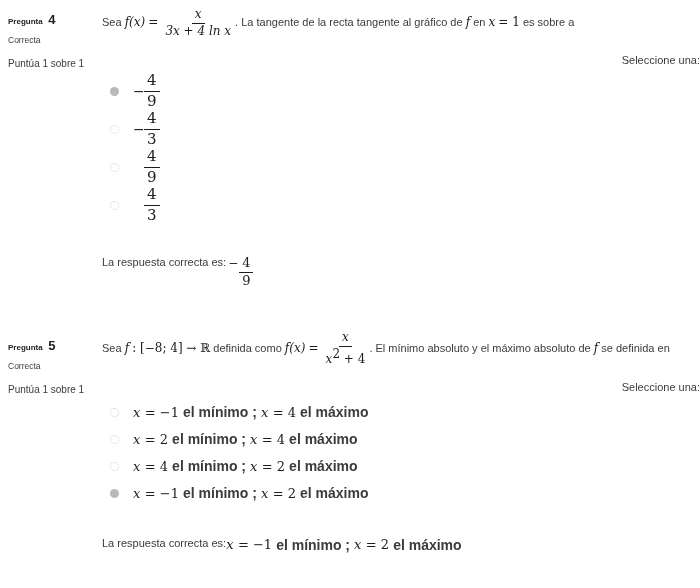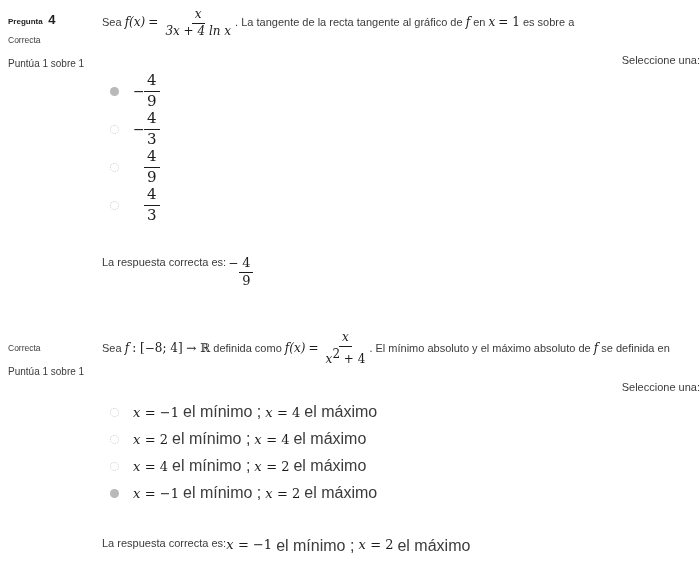--- a/index.html
+++ b/index.html
@@ -48,21 +48,21 @@
     width:9px; height:9px; border-radius:50%;
     border:1px dotted #cfcfcf; box-sizing:border-box;
     margin-left:8px; margin-right:14px; flex-shrink:0;
     background:#fff;
   }
   .radio.sel { background:#b9b9b9; border:1px dotted #b9b9b9; }
   .opt-sign { display:inline-block; width:10px; text-align:right; font-size:14px; }
   .frac-big { font-size:15px; }
   .frac-big .num, .frac-big .den { font-style:normal; }
   .opt-math { font-size:13px; }
-  .opt-txt { font-size:16px; margin:0 4px; }
+  .opt-txt { font-size:14px; margin:0 4px;font-weight:bold; }
 
   .answer { display:flex; align-items:flex-start; }
   .answer-q4 { margin-top:32px; height:36px; }
   .answer-q5 { margin-top:30px; height:16px; }
   .answer-label { font-size:11px; }
   .frac-ans { font-size:13px; }
   .ans-sign { font-size:12px; margin-left:2px; }
 </style>
 </head>
 <body>
@@ -126,20 +126,21 @@
         <span class="frac frac-ans mup">
             <span class="num">4</span>
             <span class="den">9</span>
           </span>
       </div>
     </div>
   </section>
 
   <section class="question q5">
     <aside class="q-info">
+      <div><span class="q-no-label">Pregunta</span> <span class="q-no-value">5</span></div>
       <div class="q-status">Correcta</div>
       <div class="q-grade">Puntúa 1 sobre 1</div>
     </aside>
 
     <div class="q-content">
       <div class="stem"><span class="txt">Sea</span> <span class="math">f</span> <span class="mup">: [−8; 4] → ℝ</span> <span class="txt">definida como</span> <span class="math">f(x)</span> <span class="mup">=</span> <span class="frac math">
             <span class="num">x</span>
             <span class="den"><span class="math">x</span><sup class="mup">2</sup> <span class="mup">+ 4</span></span>
           </span><span class="txt">. El mínimo absoluto y el máximo absoluto de</span> <span class="math">f</span> <span class="txt">se definida en</span></div>
 

